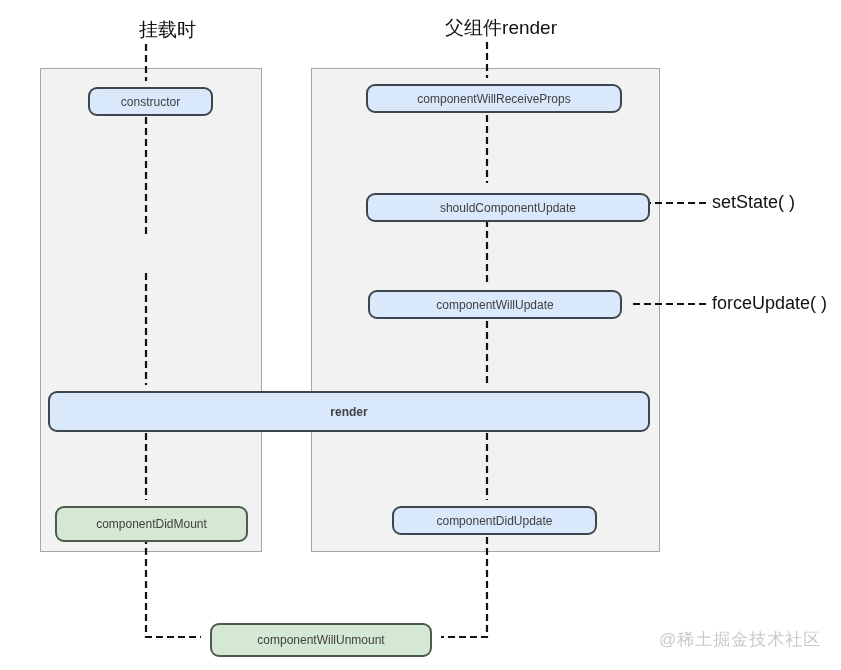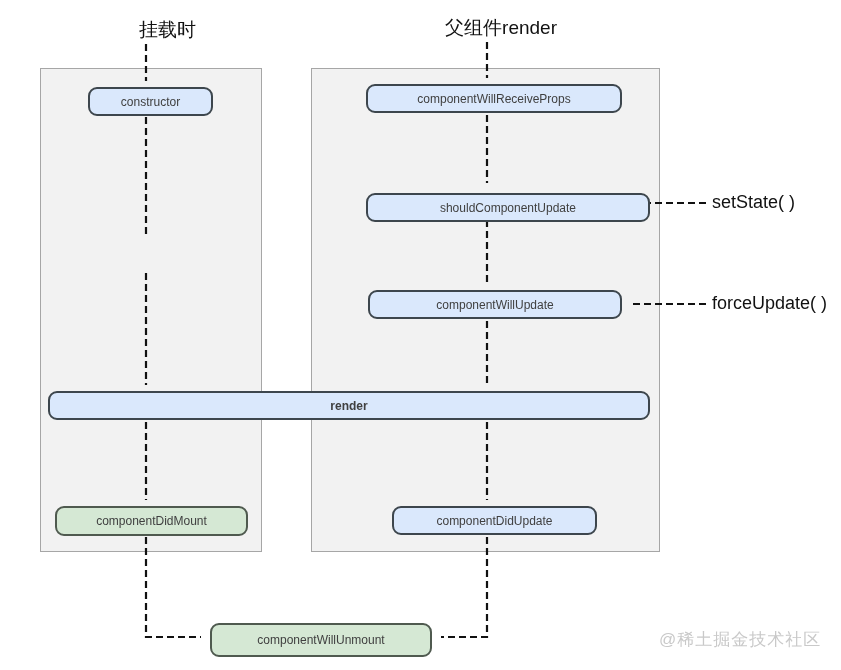--- a/index.html
+++ b/index.html
@@ -100,28 +100,28 @@
     <path d="M487 422 V500" marker-end="url(#ah)"></path>
     <path d="M487 537 V637 H441" marker-end="url(#ah)"></path>
     <path d="M706 203 H631" marker-end="url(#ah)"></path>
     <path d="M706 304 H631" marker-end="url(#ah)"></path>
   </svg>
 
   <div class="phase-label" style="left:96px; top:17px; width:100px;">挂载时</div>
   <div class="phase-label" style="left:417px; top:15px; width:140px;">父组件render</div>
 
   <div class="node" style="left:88px; top:87px; width:125px; height:29px;">constructor</div>
-  <div class="node green" style="left:55px; top:506px; width:193px; height:30px;">componentDidMount</div>
+  <div class="node green" style="left:55px; top:506px; width:193px; height:36px;">componentDidMount</div>
 
   <div class="node" style="left:366px; top:84px; width:256px; height:29px;">componentWillReceiveProps</div>
   <div class="node" style="left:366px; top:193px; width:284px; height:29px;">shouldComponentUpdate</div>
   <div class="node" style="left:368px; top:290px; width:254px; height:29px;">componentWillUpdate</div>
   <div class="node" style="left:392px; top:506px; width:205px; height:29px;">componentDidUpdate</div>
 
-  <div class="node bold" style="left:48px; top:391px; width:602px; height:29px;">render</div>
+  <div class="node bold" style="left:48px; top:391px; width:602px; height:41px;">render</div>
 
   <div class="node green" style="left:210px; top:623px; width:222px; height:34px;">componentWillUnmount</div>
 
   <div class="side-label" style="left:712px; top:192px;">setState( )</div>
   <div class="side-label" style="left:712px; top:293px;">forceUpdate( )</div>
 
   <div class="watermark" style="left:659px; top:628px;">@稀土掘金技术社区</div>
 
 </div>
 

